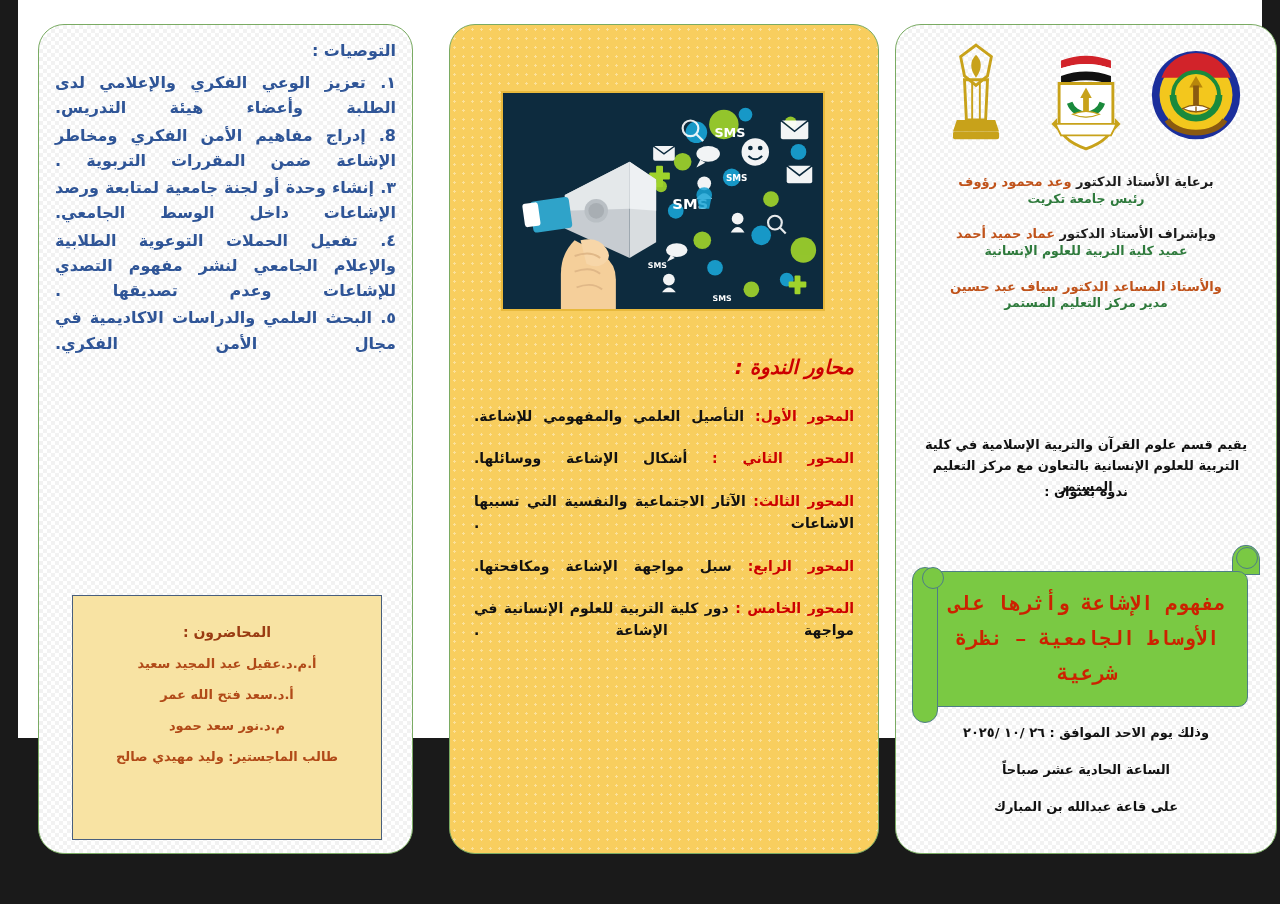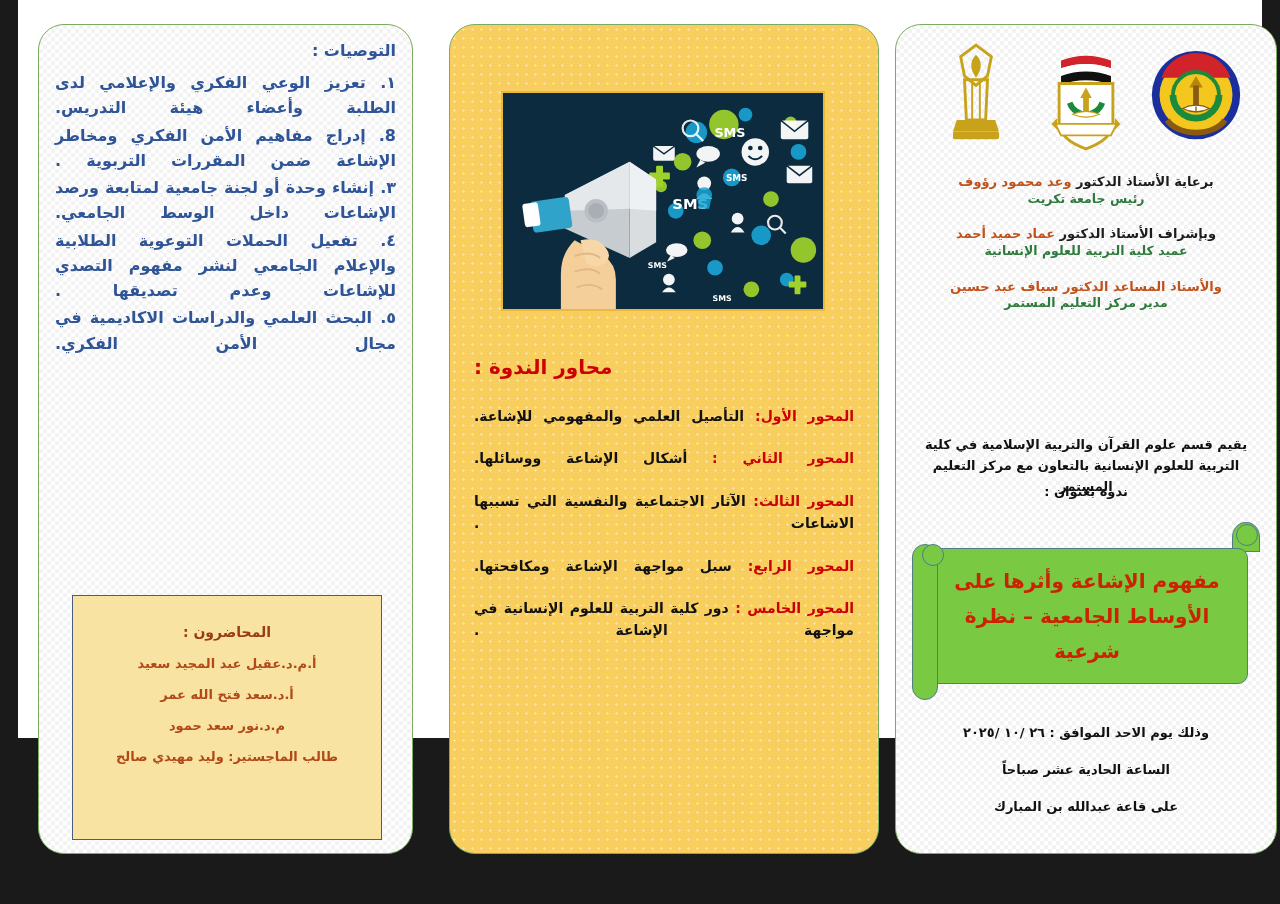--- a/index.html
+++ b/index.html
@@ -106,22 +106,23 @@
   #hero svg { display: block; width: 100%; height: 100%; }
 
   #axes {
     position: absolute;
     top: 330px; right: 24px; left: 24px;
     direction: rtl;
     text-align: right;
   }
   #axes-title {
     font-size: 20px; font-weight: bold;
-    color: #cc0000; text-align: left;
+    color: #cc0000; text-align: right;
     margin-bottom: 26px;
+    font-style: italic;
   }
   .axis {
     font-size: 14px; font-weight: bold;
     color: #111111;
     line-height: 1.6;
     margin-bottom: 20px;
     text-align: justify;
     text-align-last: justify;
   }
   .axis .lbl { color: #cc0000; }
@@ -158,22 +159,22 @@
   }
   #seminar-label {
     position: absolute;
     top: 459px; left: 0; right: 0;
     text-align: center; direction: rtl;
     font-size: 13px; font-weight: bold; color: #111;
   }
 
   #banner {
     position: absolute;
-    left: 12px; top: 497px;
-    width: 358px; height: 185px;
+    left: 12px; top: 520px;
+    width: 358px; height: 185px; font-family: Liberation Mono, monospace;
   }
   #banner .scroll-main {
     position: absolute;
     left: 18px; top: 26px;
     width: 322px; height: 136px;
     background: #7ac943;
     border: 1.5px solid #4e7d87;
     border-radius: 10px;
     display: flex; align-items: center; justify-content: center;
   }

